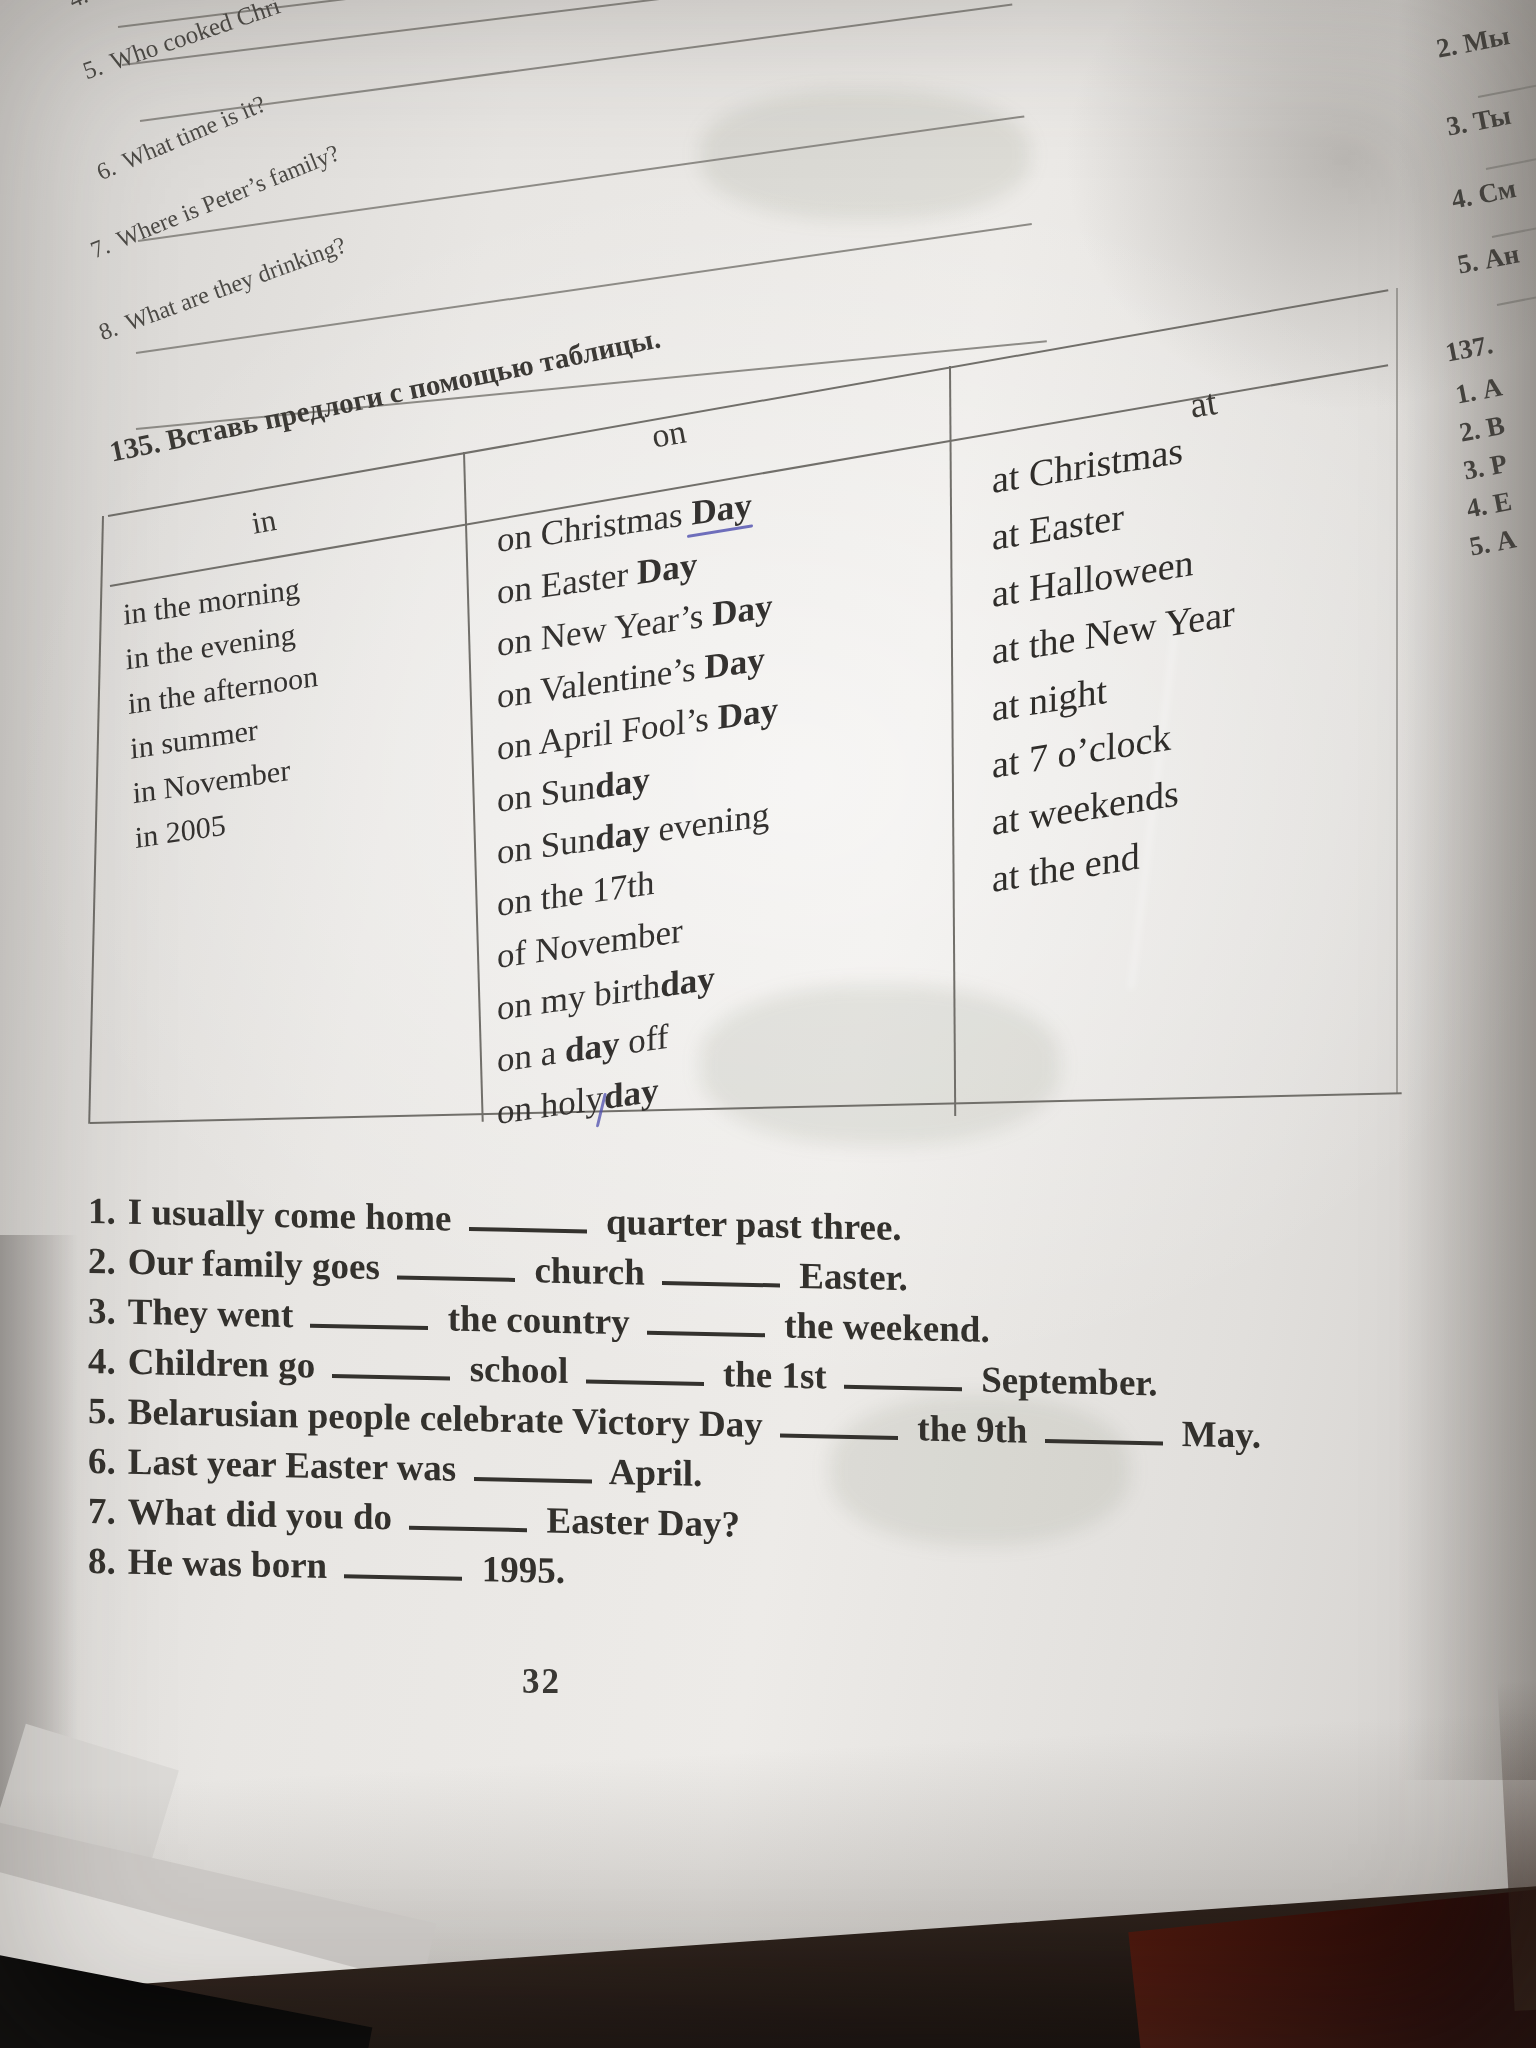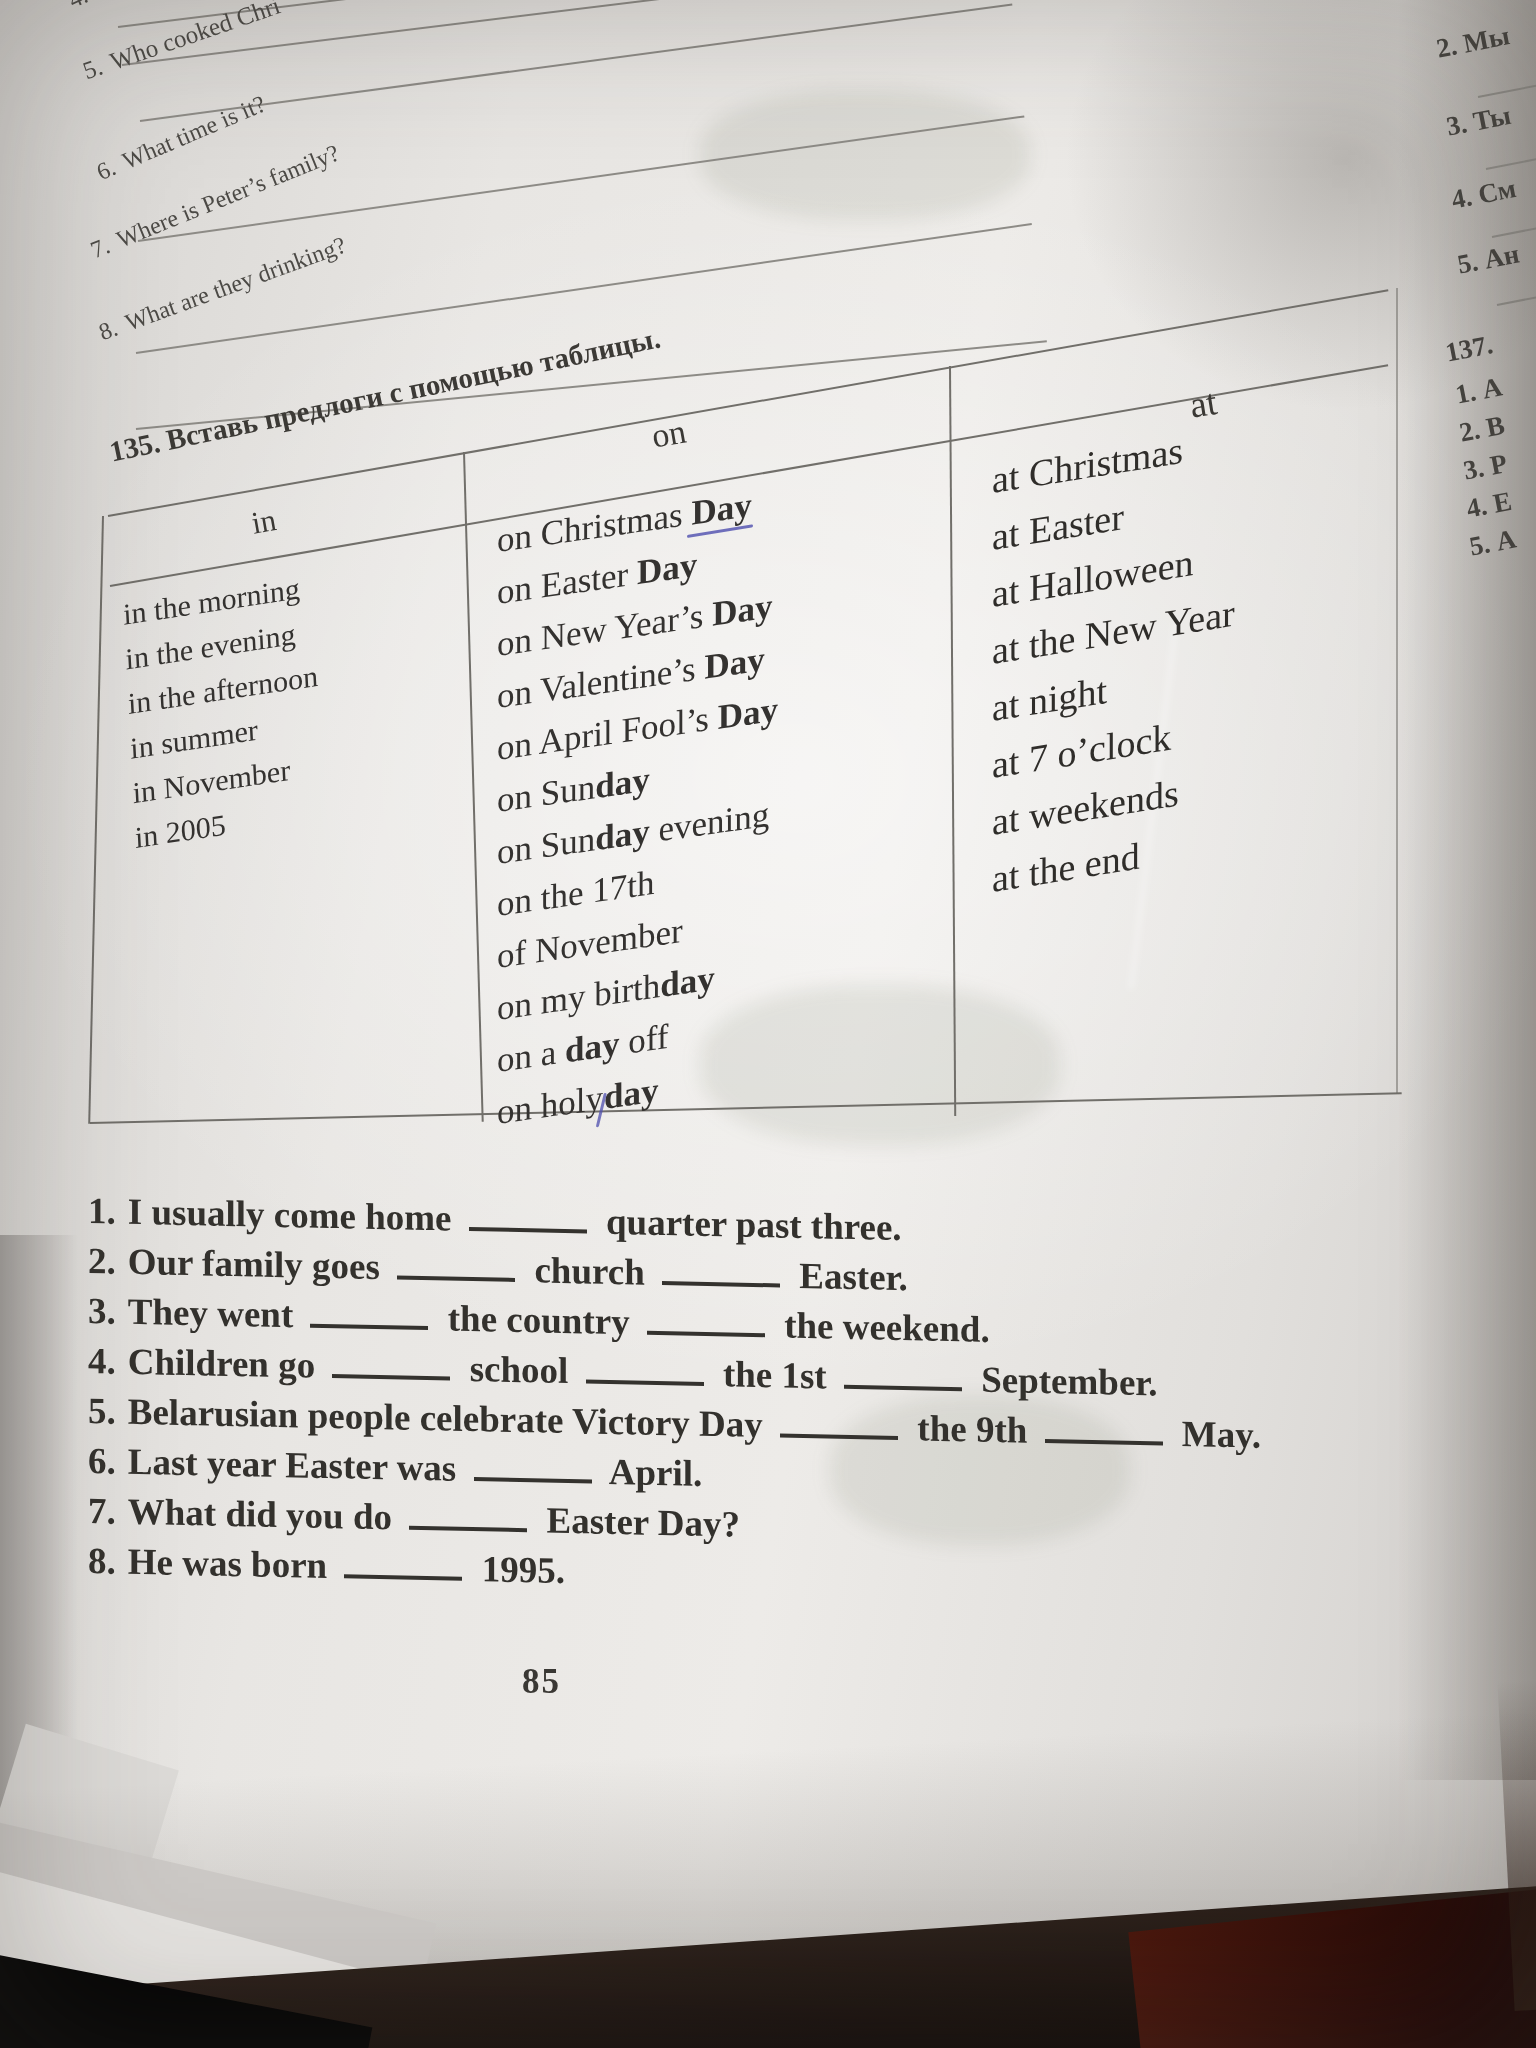--- a/index.html
+++ b/index.html
@@ -158,21 +158,21 @@
       <div class="sent"><span class="s-num">1.</span>I usually come home <span class="blank"></span> quarter past three.</div>
       <div class="sent"><span class="s-num">2.</span>Our family goes <span class="blank"></span> church <span class="blank"></span> Easter.</div>
       <div class="sent"><span class="s-num">3.</span>They went <span class="blank"></span> the country <span class="blank"></span> the weekend.</div>
       <div class="sent"><span class="s-num">4.</span>Children go <span class="blank"></span> school <span class="blank"></span> the 1st <span class="blank"></span> September.</div>
       <div class="sent"><span class="s-num">5.</span>Belarusian people celebrate Victory Day <span class="blank"></span> the 9th <span class="blank"></span> May.</div>
       <div class="sent"><span class="s-num">6.</span>Last year Easter was <span class="blank"></span> April.</div>
       <div class="sent"><span class="s-num">7.</span>What did you do <span class="blank"></span> Easter Day?</div>
       <div class="sent"><span class="s-num">8.</span>He was born <span class="blank"></span> 1995.</div>
     </div>
 
-  <div class="page-number">85</div>
+  <div class="page-number">32</div>
 
   <div id="facing">
       <div class="frag" style="left: 1437px; top: 34px;">2. Мы</div>
       <div class="frag" style="left: 1447px; top: 112px;">3. Ты</div>
       <div class="frag" style="left: 1452px; top: 185px;">4. См</div>
       <div class="frag" style="left: 1458px; top: 250px;">5. Ан</div>
       <div class="frag" style="left: 1446px; top: 338px;">137.</div>
       <div class="frag" style="left: 1456px; top: 380px;">1. А</div>
       <div class="frag" style="left: 1460px; top: 418px;">2. В</div>
       <div class="frag" style="left: 1464px; top: 456px;">3. Р</div>

